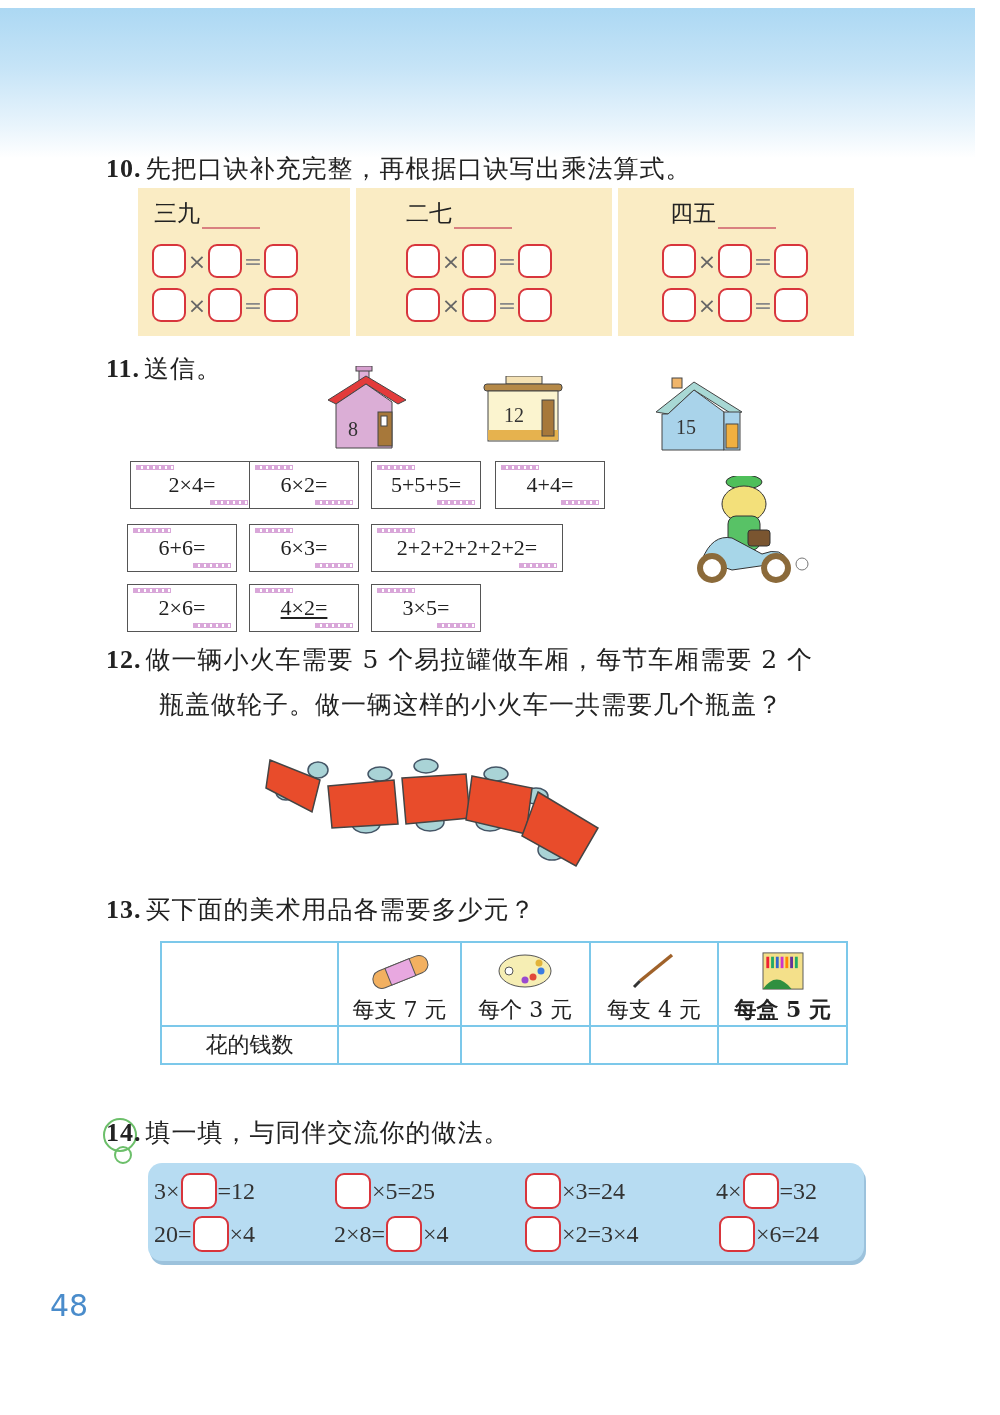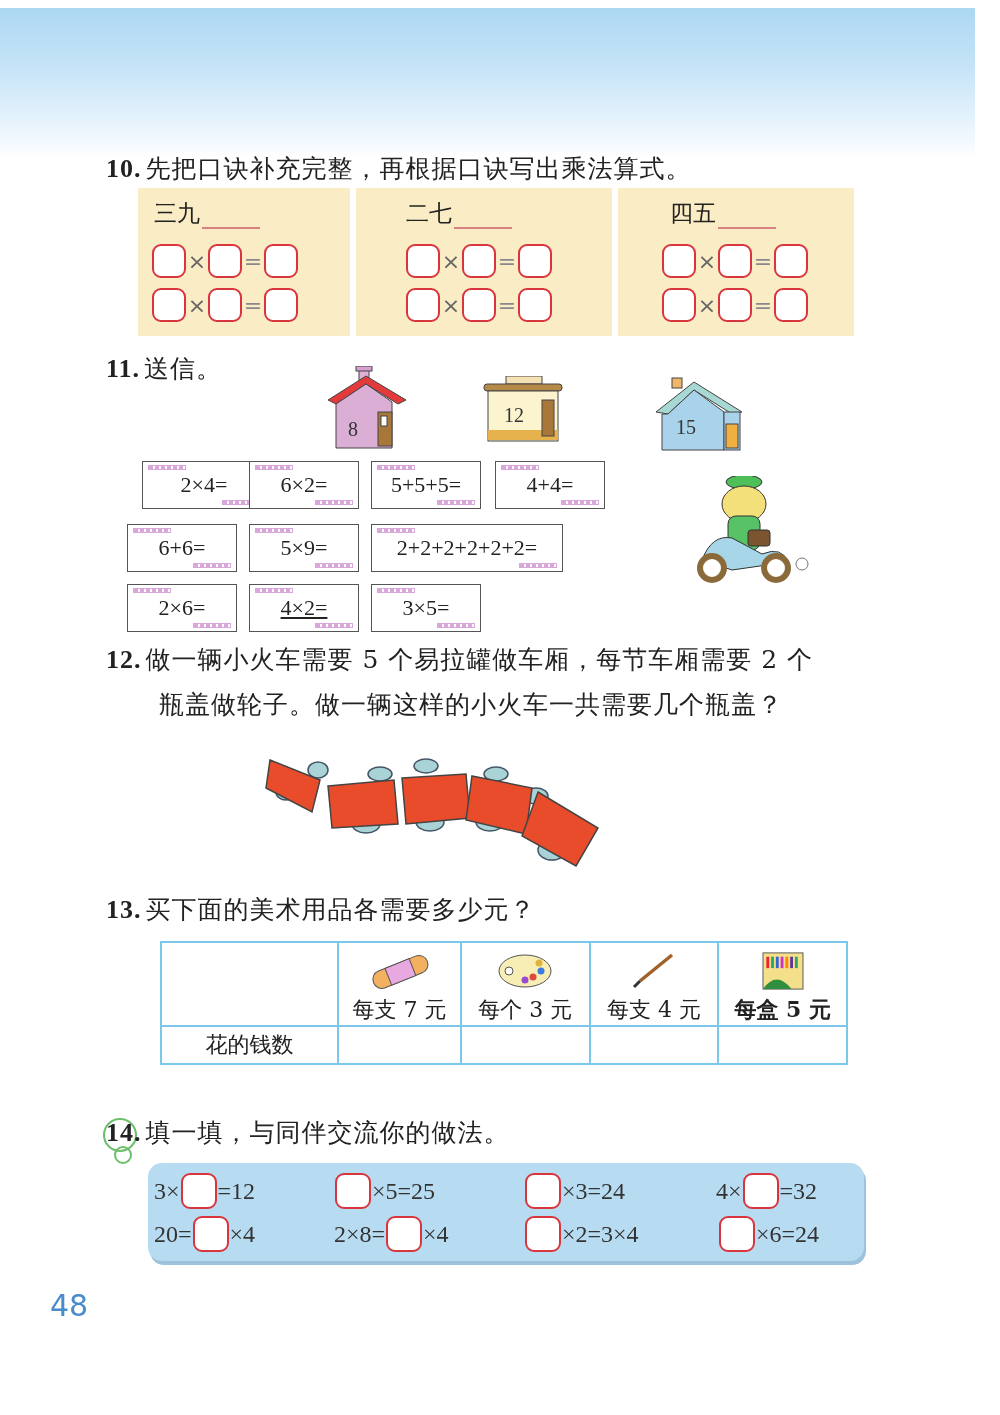--- a/index.html
+++ b/index.html
@@ -152,38 +152,38 @@
     <ellipse cx="52" cy="28" rx="22" ry="18" fill="#f3e07a" stroke="#333"></ellipse>
     <rect x="36" y="40" width="32" height="34" rx="8" fill="#58c266" stroke="#333"></rect>
     <rect x="56" y="54" width="22" height="16" rx="3" fill="#7a5530" stroke="#333"></rect>
     <path d="M10,84 Q20,58 40,62 L70,78 Q90,70 96,86 L40,94 Z" fill="#a7d6e8" stroke="#333"></path>
     <circle cx="20" cy="92" r="12" fill="#fff" stroke="#8b6a3a" stroke-width="6"></circle>
     <circle cx="84" cy="92" r="12" fill="#fff" stroke="#8b6a3a" stroke-width="6"></circle>
     <circle cx="110" cy="88" r="6" fill="#fff" stroke="#777"></circle>
   </svg>
 </div>
 
-<div class="letter" style="left:142px;top:461px;width:124px;">
+<div class="letter" style="left:130px;top:461px;width:124px;">
     <span>2×4=</span>
   </div>
 <div class="letter" style="left:249px;top:461px;width:110px;">
     <span>6×2=</span>
   </div>
 <div class="letter" style="left:371px;top:461px;width:110px;">
     <span>5+5+5=</span>
   </div>
 <div class="letter" style="left:495px;top:461px;width:110px;">
     <span>4+4=</span>
   </div>
 
 <div class="letter" style="left:127px;top:524px;width:110px;">
     <span>6+6=</span>
   </div>
 <div class="letter" style="left:249px;top:524px;width:110px;">
-    <span>5×9=</span>
+    <span>6×3=</span>
   </div>
 <div class="letter" style="left:371px;top:524px;width:192px;text-align:right;">
     <span>2+2+2+2+2+2=</span>
   </div>
 
 <div class="letter" style="left:127px;top:584px;width:110px;">
     <span>2×6=</span>
   </div>
 <div class="letter" style="left:249px;top:584px;width:110px;text-decoration:underline;">
     <span>4×2=</span>

